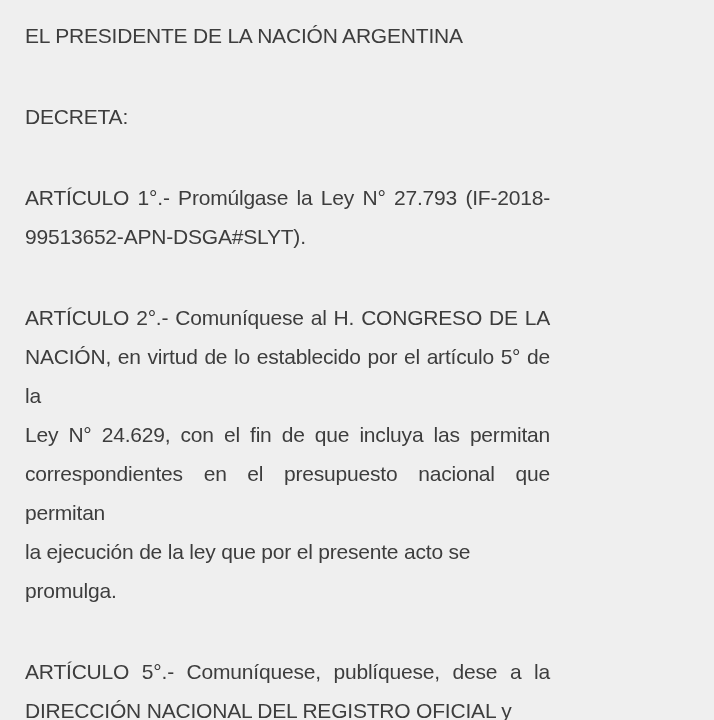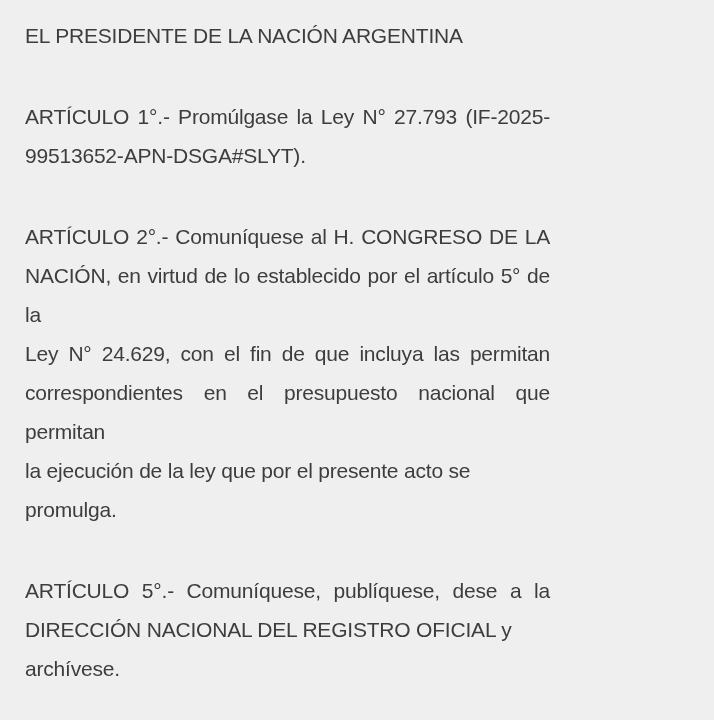--- a/index.html
+++ b/index.html
@@ -45,23 +45,26 @@
 </style>
 </head>
 <body style="background: rgb(239, 239, 239); color: rgb(61, 61, 61);">
 
 <div class="page">
 
   <div class="block">
     <p class="lline">EL PRESIDENTE DE LA NACIÓN ARGENTINA</p>
   </div>
 
+  <div class="block">
+    <p class="lline">DECRETA:</p>
+  </div>
 
   <div class="block">
-    <p class="jline">ARTÍCULO 1°.- Promúlgase la Ley N° 27.793 (IF-2025-</p>
+    <p class="jline">ARTÍCULO 1°.- Promúlgase la Ley N° 27.793 (IF-2018-</p>
     <p class="lline">99513652-APN-DSGA#SLYT).</p>
   </div>
 
   <div class="block">
     <p class="jline">ARTÍCULO 2°.- Comuníquese al H. CONGRESO DE LA</p>
     <p class="jline">NACIÓN, en virtud de lo establecido por el artículo 5° de la</p>
     <p class="jline">Ley N° 24.629, con el fin de que incluya las permitan</p>
     <p class="jline">correspondientes en el presupuesto nacional que permitan</p>
     <p class="lline">la ejecución de la ley que por el presente acto se promulga.</p>
   </div>

